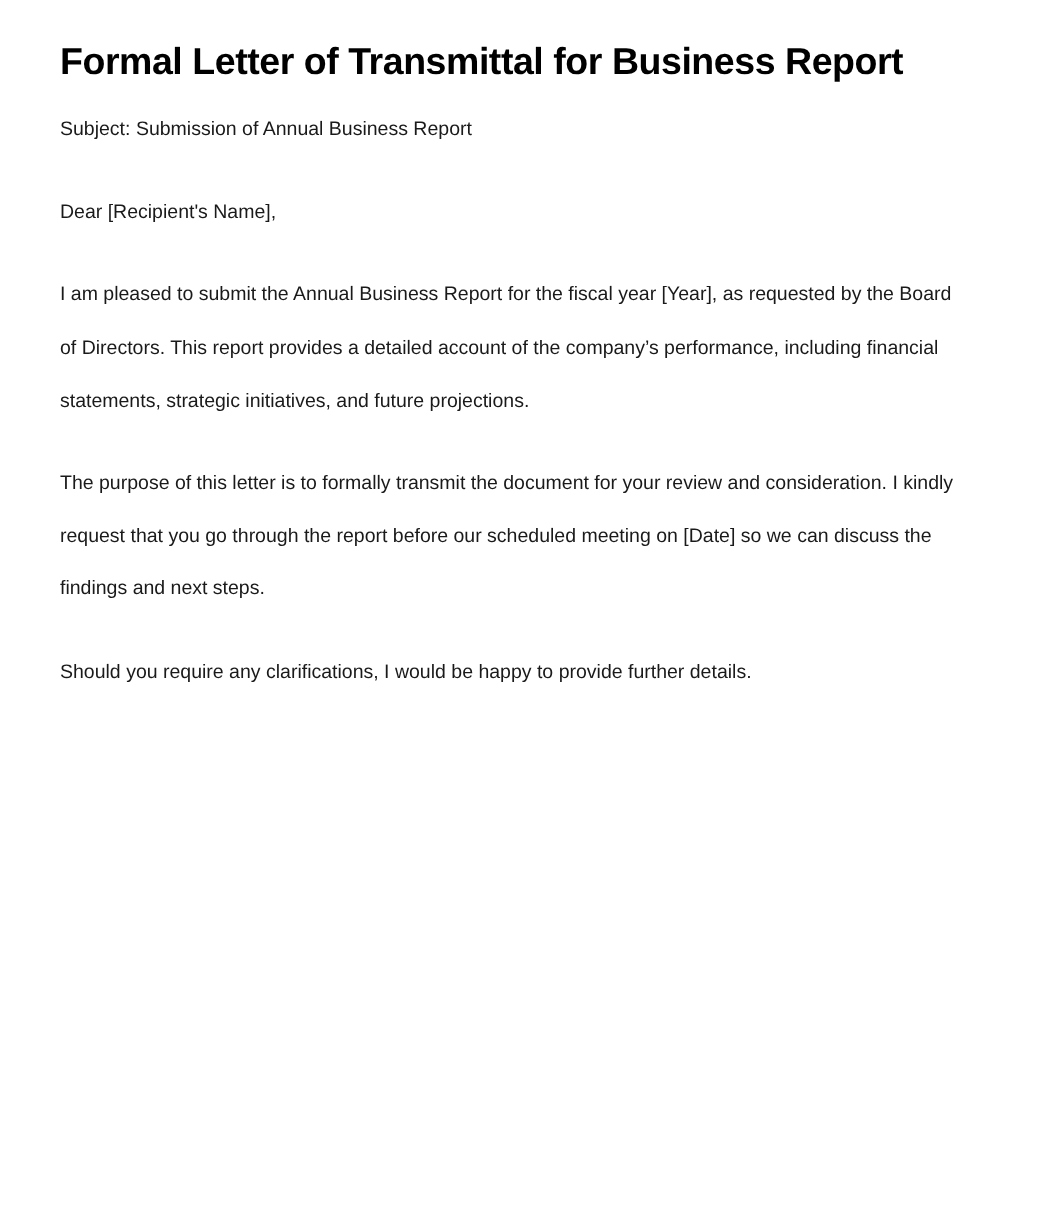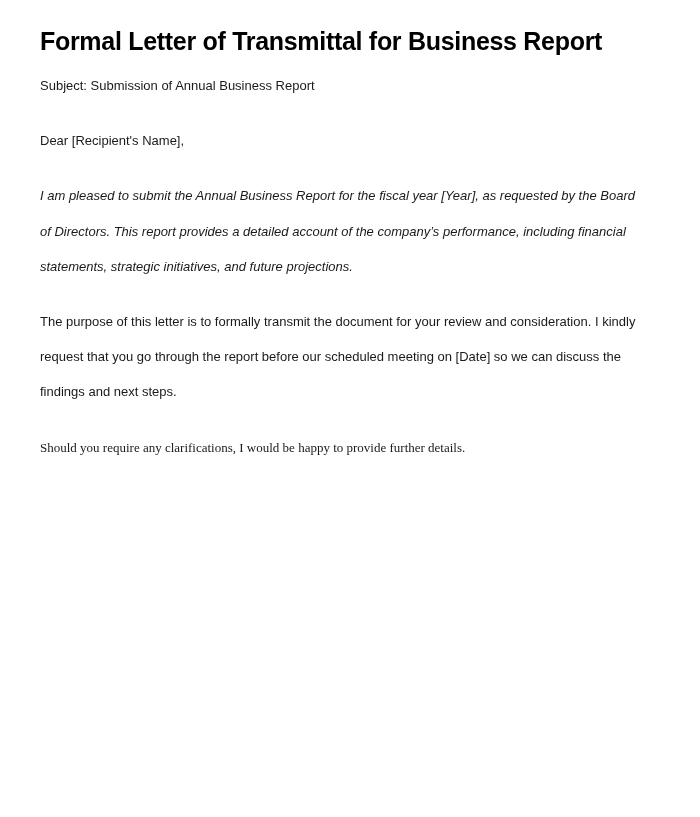--- a/index.html
+++ b/index.html
@@ -37,16 +37,16 @@
     }
     .para.single { white-space: nowrap; }
   </style>
 </head>
 <body>
 
 <div class="page">
   <h1 class="title">Formal Letter of Transmittal for Business Report</h1>
   <p class="para single">Subject: Submission of Annual Business Report</p>
   <p class="para single">Dear [Recipient's Name],</p>
-  <p class="para" style="width:600px;font-style:italic;">I am pleased to submit the Annual Business Report for the fiscal year [Year], as requested by the Board of Directors. This report provides a detailed account of the company’s performance, including financial statements, strategic initiatives, and future projections.</p>
+  <p class="para" style="width:600px;">I am pleased to submit the Annual Business Report for the fiscal year [Year], as requested by the Board of Directors. This report provides a detailed account of the company’s performance, including financial statements, strategic initiatives, and future projections.</p>
   <p class="para" style="width:600px;">The purpose of this letter is to formally transmit the document for your review and consideration. I kindly request that you go through the report before our scheduled meeting on [Date] so we can discuss the findings and next steps.</p>
-  <p class="para" style="width:560px;font-family:Liberation Serif, serif;">Should you require any clarifications, I would be happy to provide further details.</p>
+  <p class="para" style="width:560px;">Should you require any clarifications, I would be happy to provide further details.</p>
 </div>
 
 </body></html>

